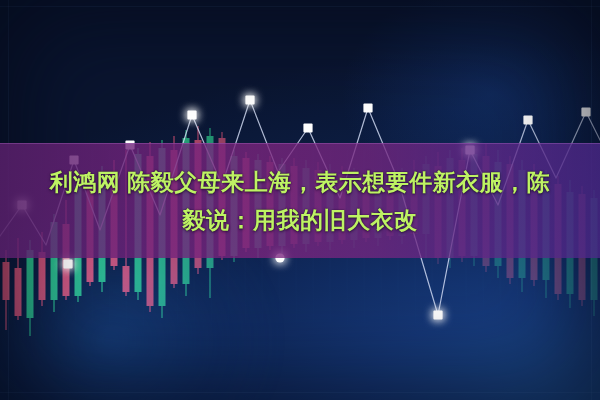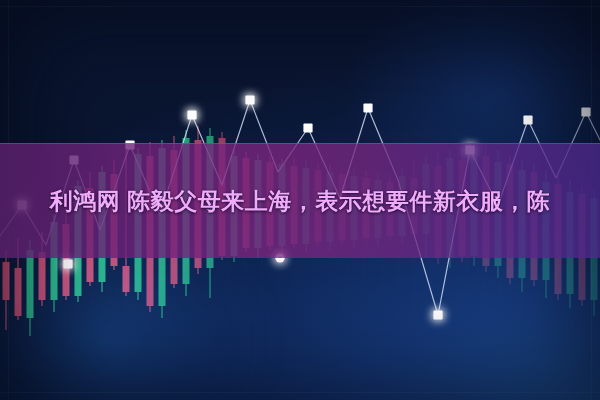--- a/index.html
+++ b/index.html
@@ -60,21 +60,21 @@
        rgba(124,36,126,.78) 42%,
        rgba(116,38,128,.78) 62%,
        rgba(96,38,134,.78) 80%,
        rgba(78,40,140,.76) 100%);
   }
   .title-band .band-top-edge{position:absolute;left:0;right:0;top:0;height:1px;background:rgba(180,110,200,.35);}
 
   .title-text{
     position:absolute;left:0;right:0;top:143px;height:115px;
     display:flex;flex-direction:column;align-items:center;justify-content:center;
-    color:#f0abfc;
+    color:#bef264;
     font-weight:bold;
     font-size:23px;
     line-height:38px;
     letter-spacing:.5px;
     text-shadow:0 1px 3px rgba(20,0,40,.75), 0 0 1px rgba(0,0,0,.9);
     text-align:center;
   }
   .title-text .ln{display:block;white-space:nowrap;}
   .title-text .ln1{padding:0 8px;}
 </style>
@@ -244,15 +244,16 @@
   </svg>
 
   <div class="vignette"></div>
 
   <div class="title-band">
     <div class="band-top-edge"></div>
   </div>
 
   <div class="title-text">
     <span class="ln ln1">利鸿网 陈毅父母来上海，表示想要件新衣服，陈</span>
+    <span class="ln ln2">毅说：用我的旧大衣改</span>
   </div>
 
 </div>
 
 </body></html>

